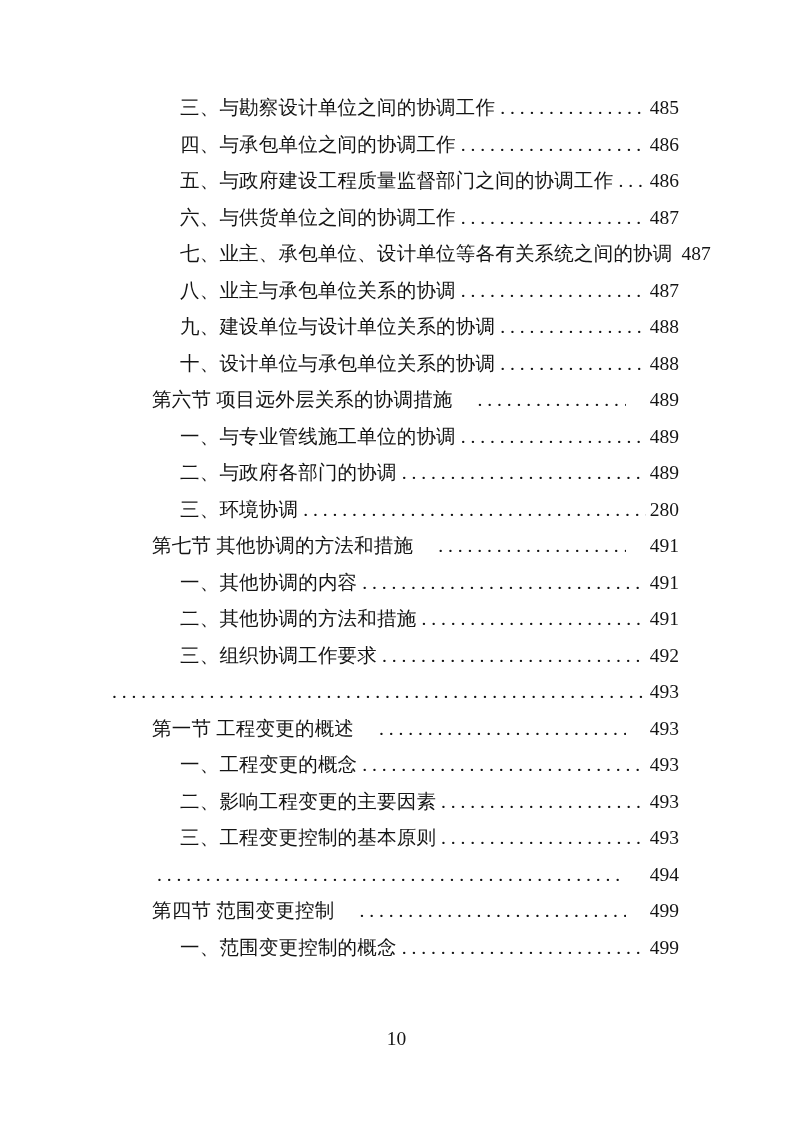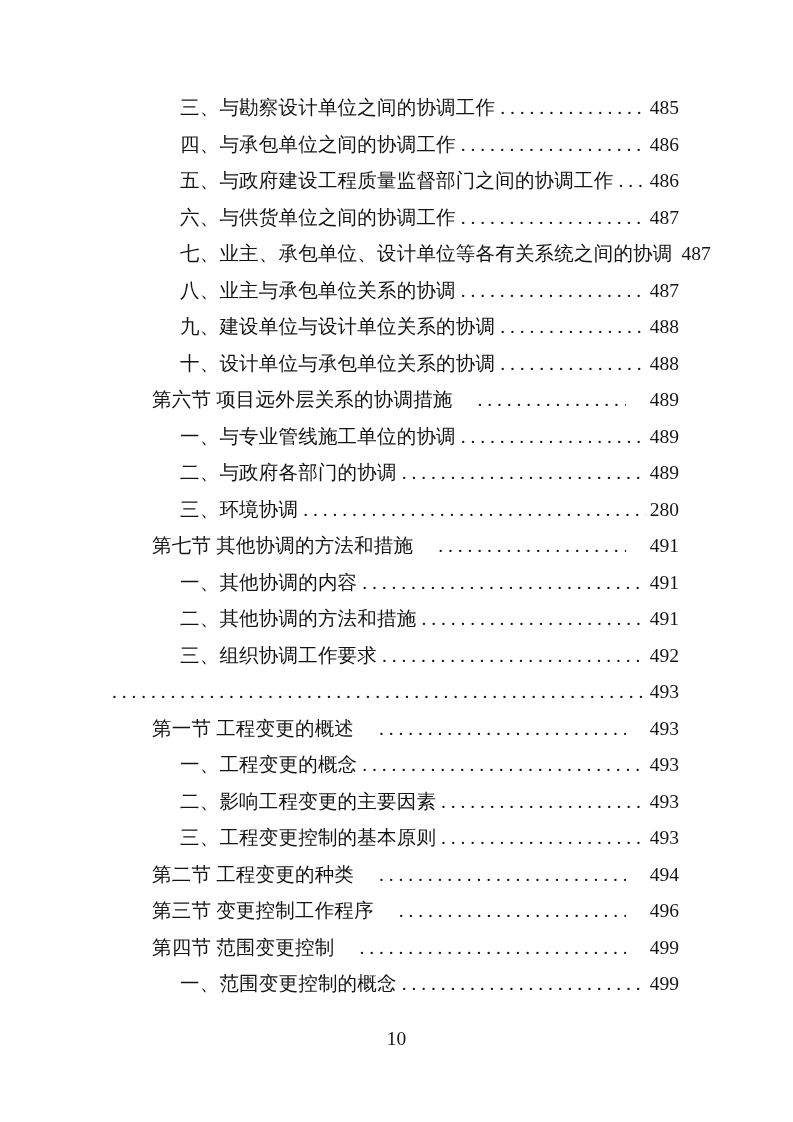--- a/index.html
+++ b/index.html
@@ -165,28 +165,22 @@
         <span class="t">二、影响工程变更的主要因素</span>
         <span class="dots"></span>
         <span class="pg">493</span>
       </div>
     <div class="row lvl2">
         <span class="t">三、工程变更控制的基本原则</span>
         <span class="dots"></span>
         <span class="pg">493</span>
       </div>
     <div class="row lvl1">
-        <span class="t">第二节 工程变更的种类</span>
         <span class="dots"></span>
         <span class="pg">494</span>
-      </div>
-    <div class="row lvl1">
-        <span class="t">第三节 变更控制工作程序</span>
-        <span class="dots"></span>
-        <span class="pg">496</span>
       </div>
     <div class="row lvl1">
         <span class="t">第四节 范围变更控制</span>
         <span class="dots"></span>
         <span class="pg">499</span>
       </div>
     <div class="row lvl2">
         <span class="t">一、范围变更控制的概念</span>
         <span class="dots"></span>
         <span class="pg">499</span>

